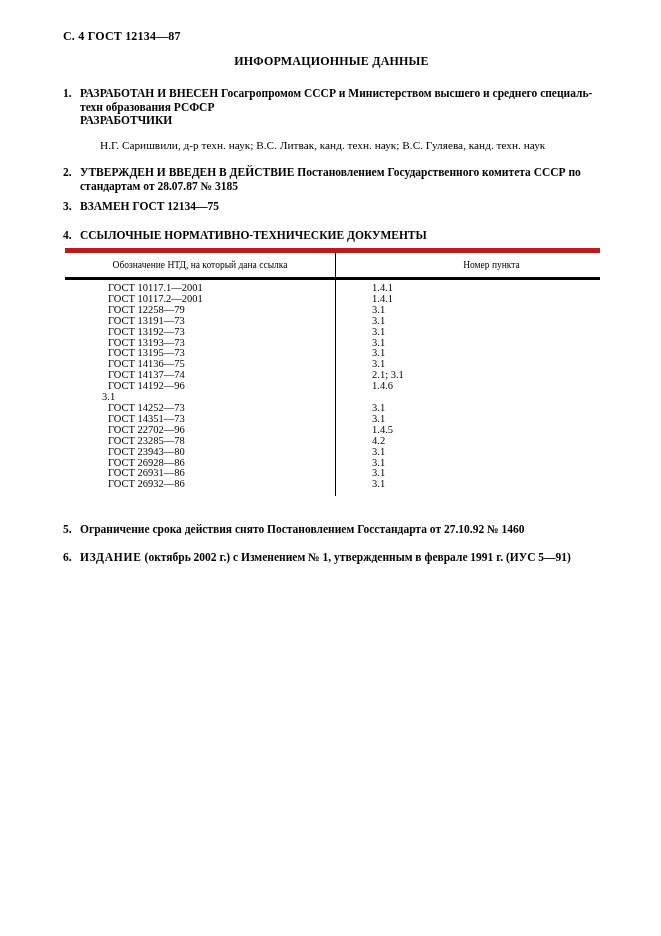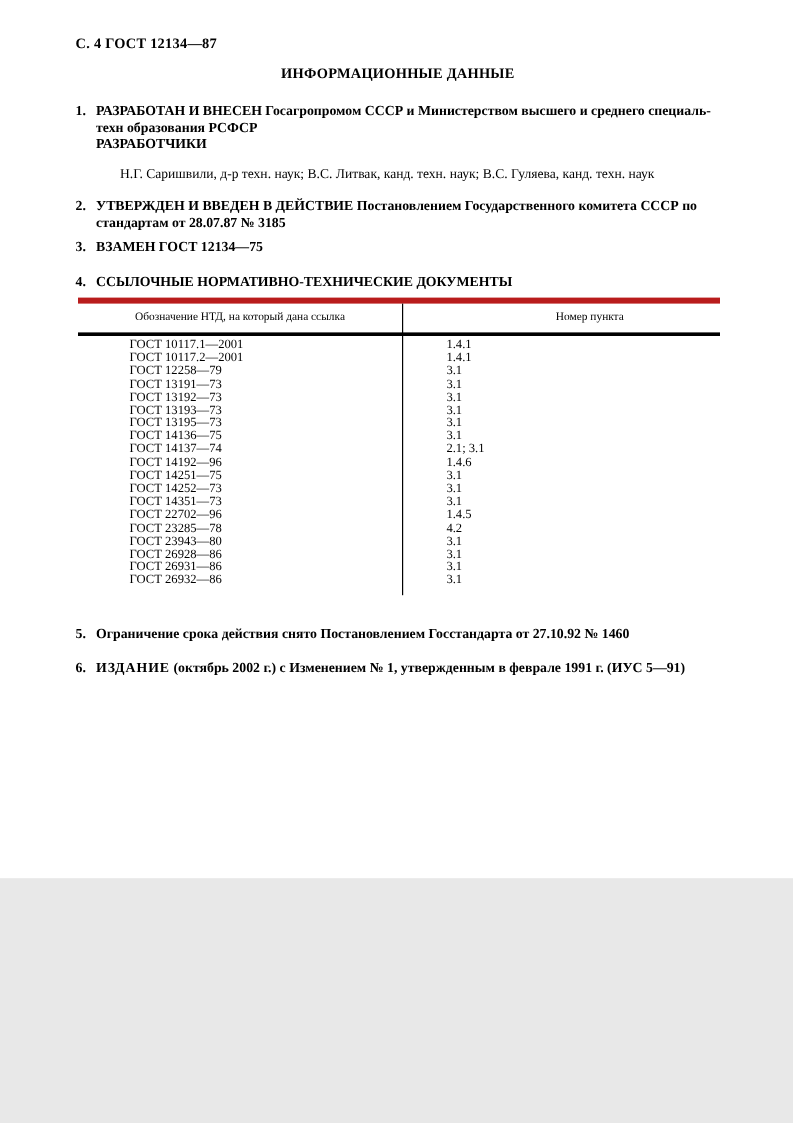--- a/index.html
+++ b/index.html
@@ -1,17 +1,17 @@
 <!DOCTYPE html>
 <html><head>
 <meta charset="utf-8">
 <style>
   html,body{margin:0;padding:0;background:#e8e8e8;}
   .page{
-    position:relative;width:661px;height:732px;background:#ffffff;
+    position:relative;width:661px;height:936px;background:#ffffff;
     font-family:"Liberation Serif","DejaVu Serif",serif;color:#000;
     overflow:hidden;margin:0 auto;
   }
   .content{position:absolute;left:63px;top:29px;width:537px;}
   .pagehead{font-size:12px;font-weight:bold;white-space:nowrap;letter-spacing:.2px;}
   .doctitle{margin-top:10px;text-align:center;font-size:12px;font-weight:bold;letter-spacing:.2px;}
   .item{display:flex;font-size:11.5px;font-weight:bold;line-height:13.5px;}
   .item .num{flex:none;width:17px;}
   .item .body{flex:1;}
   .ln{display:block;white-space:nowrap;}
@@ -120,21 +120,20 @@
           </div>
           <div class="trow">
             <span class="tc1">ГОСТ 14137—74</span>
             <span class="tc2">2.1; 3.1</span>
           </div>
           <div class="trow">
             <span class="tc1">ГОСТ 14192—96</span>
             <span class="tc2">1.4.6</span>
           </div>
           <div class="trow">
-            <span class="tc1">ГОСТ 14251—75</span>
             <span class="tc2">3.1</span>
           </div>
           <div class="trow">
             <span class="tc1">ГОСТ 14252—73</span>
             <span class="tc2">3.1</span>
           </div>
           <div class="trow">
             <span class="tc1">ГОСТ 14351—73</span>
             <span class="tc2">3.1</span>
           </div>

